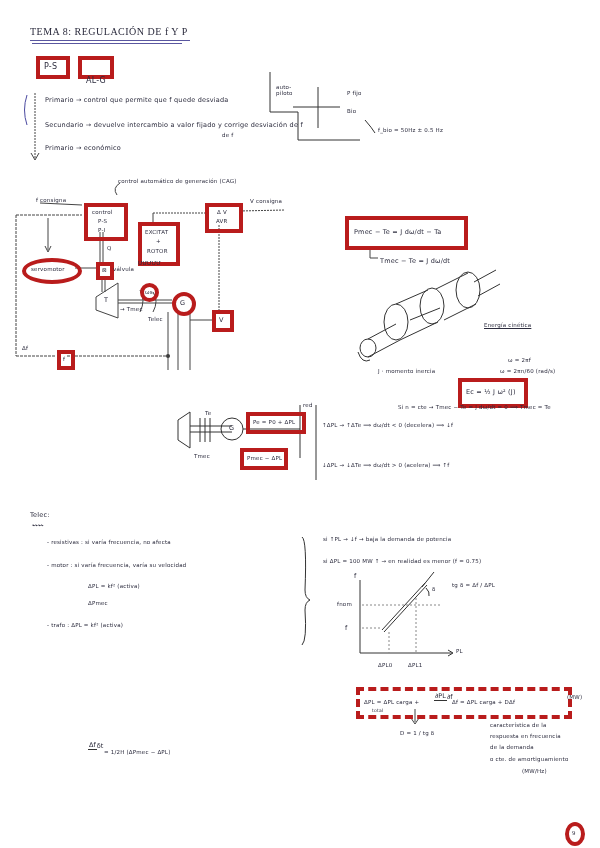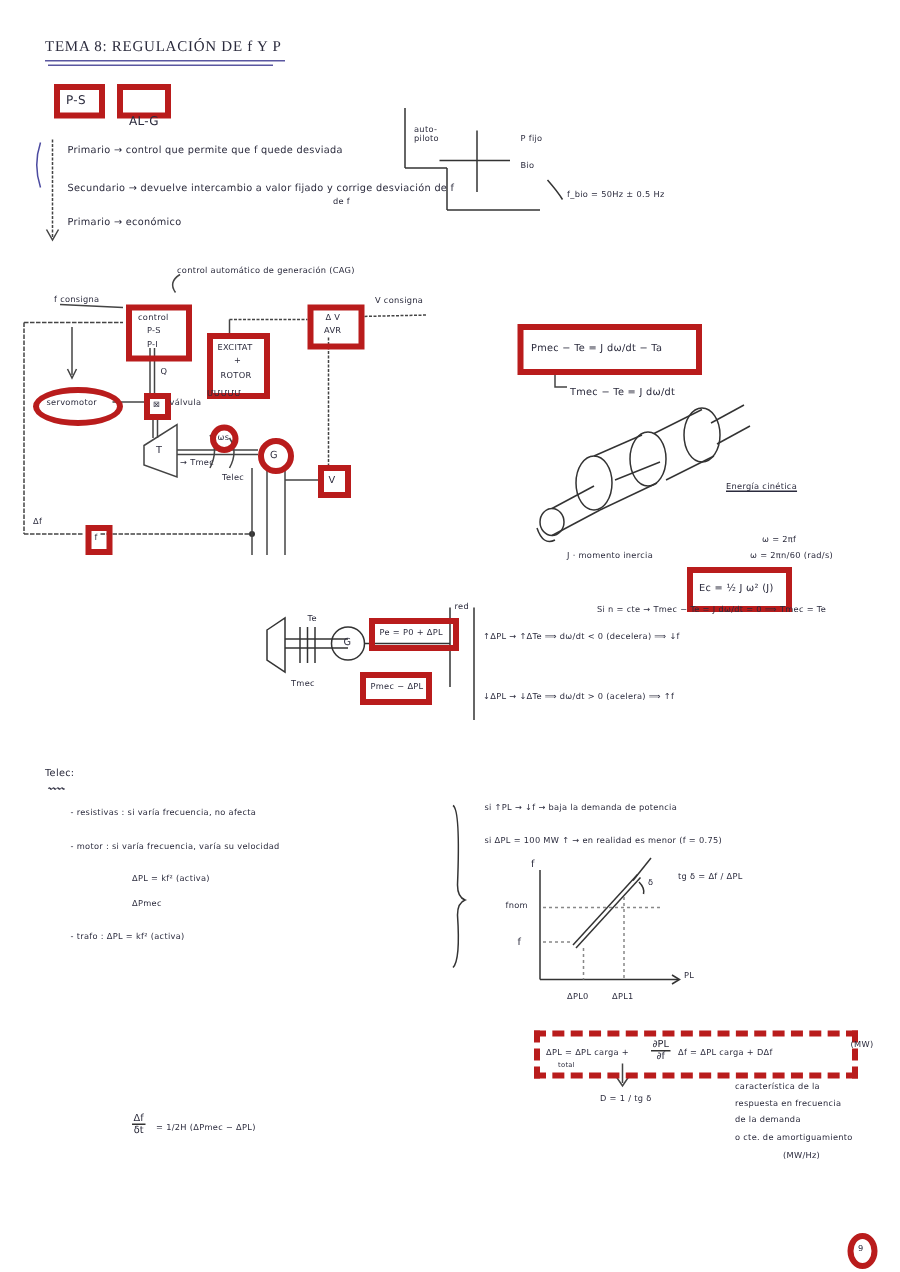--- a/index.html
+++ b/index.html
@@ -6,21 +6,21 @@
   body { width:600px; height:848px; background:#ffffff; position:relative; overflow:hidden;
          font-family:"DejaVu Sans", sans-serif; color:#2a2a3a; }
   .hw { position:absolute; font-family:"DejaVu Sans", sans-serif; font-size:8px; color:#2b2b3d; white-space:nowrap; letter-spacing:0.2px; }
   .title { font-size:10px; letter-spacing:0.5px; }
   .underline { position:absolute; height:0; border-top:1px solid #5a57a0; }
   .box { position:absolute; border:4px solid #b91c1c; }
   .dash { border-style:dashed; }
   .small { font-size:6.5px; }
   .tiny { font-size:5.5px; }
   svg.lines { position:absolute; left:0; top:0; }
-  .frac { display:inline-flex; flex-direction:column; align-items:center; vertical-align:middle; font-size:6.5px; line-height:7px; }
+  .frac { display:inline-flex; align-items:center; vertical-align:middle; font-size:6.5px; line-height:7px; }
   .frac .num { border-bottom:1px solid #333; padding:0 1px; }
 </style>
 </head>
 <body>
 
 <div class="hw title" style="left:30px;top:26px;font-family:Liberation Serif, serif;">TEMA 8: REGULACIÓN DE f Y P</div>
 <div class="underline" style="left:30px;top:40px;width:160px;"></div>
 <div class="underline" style="left:32px;top:43px;width:150px;"></div>
 
 <div class="box" style="left:36px;top:56px;width:26px;height:15px;">

